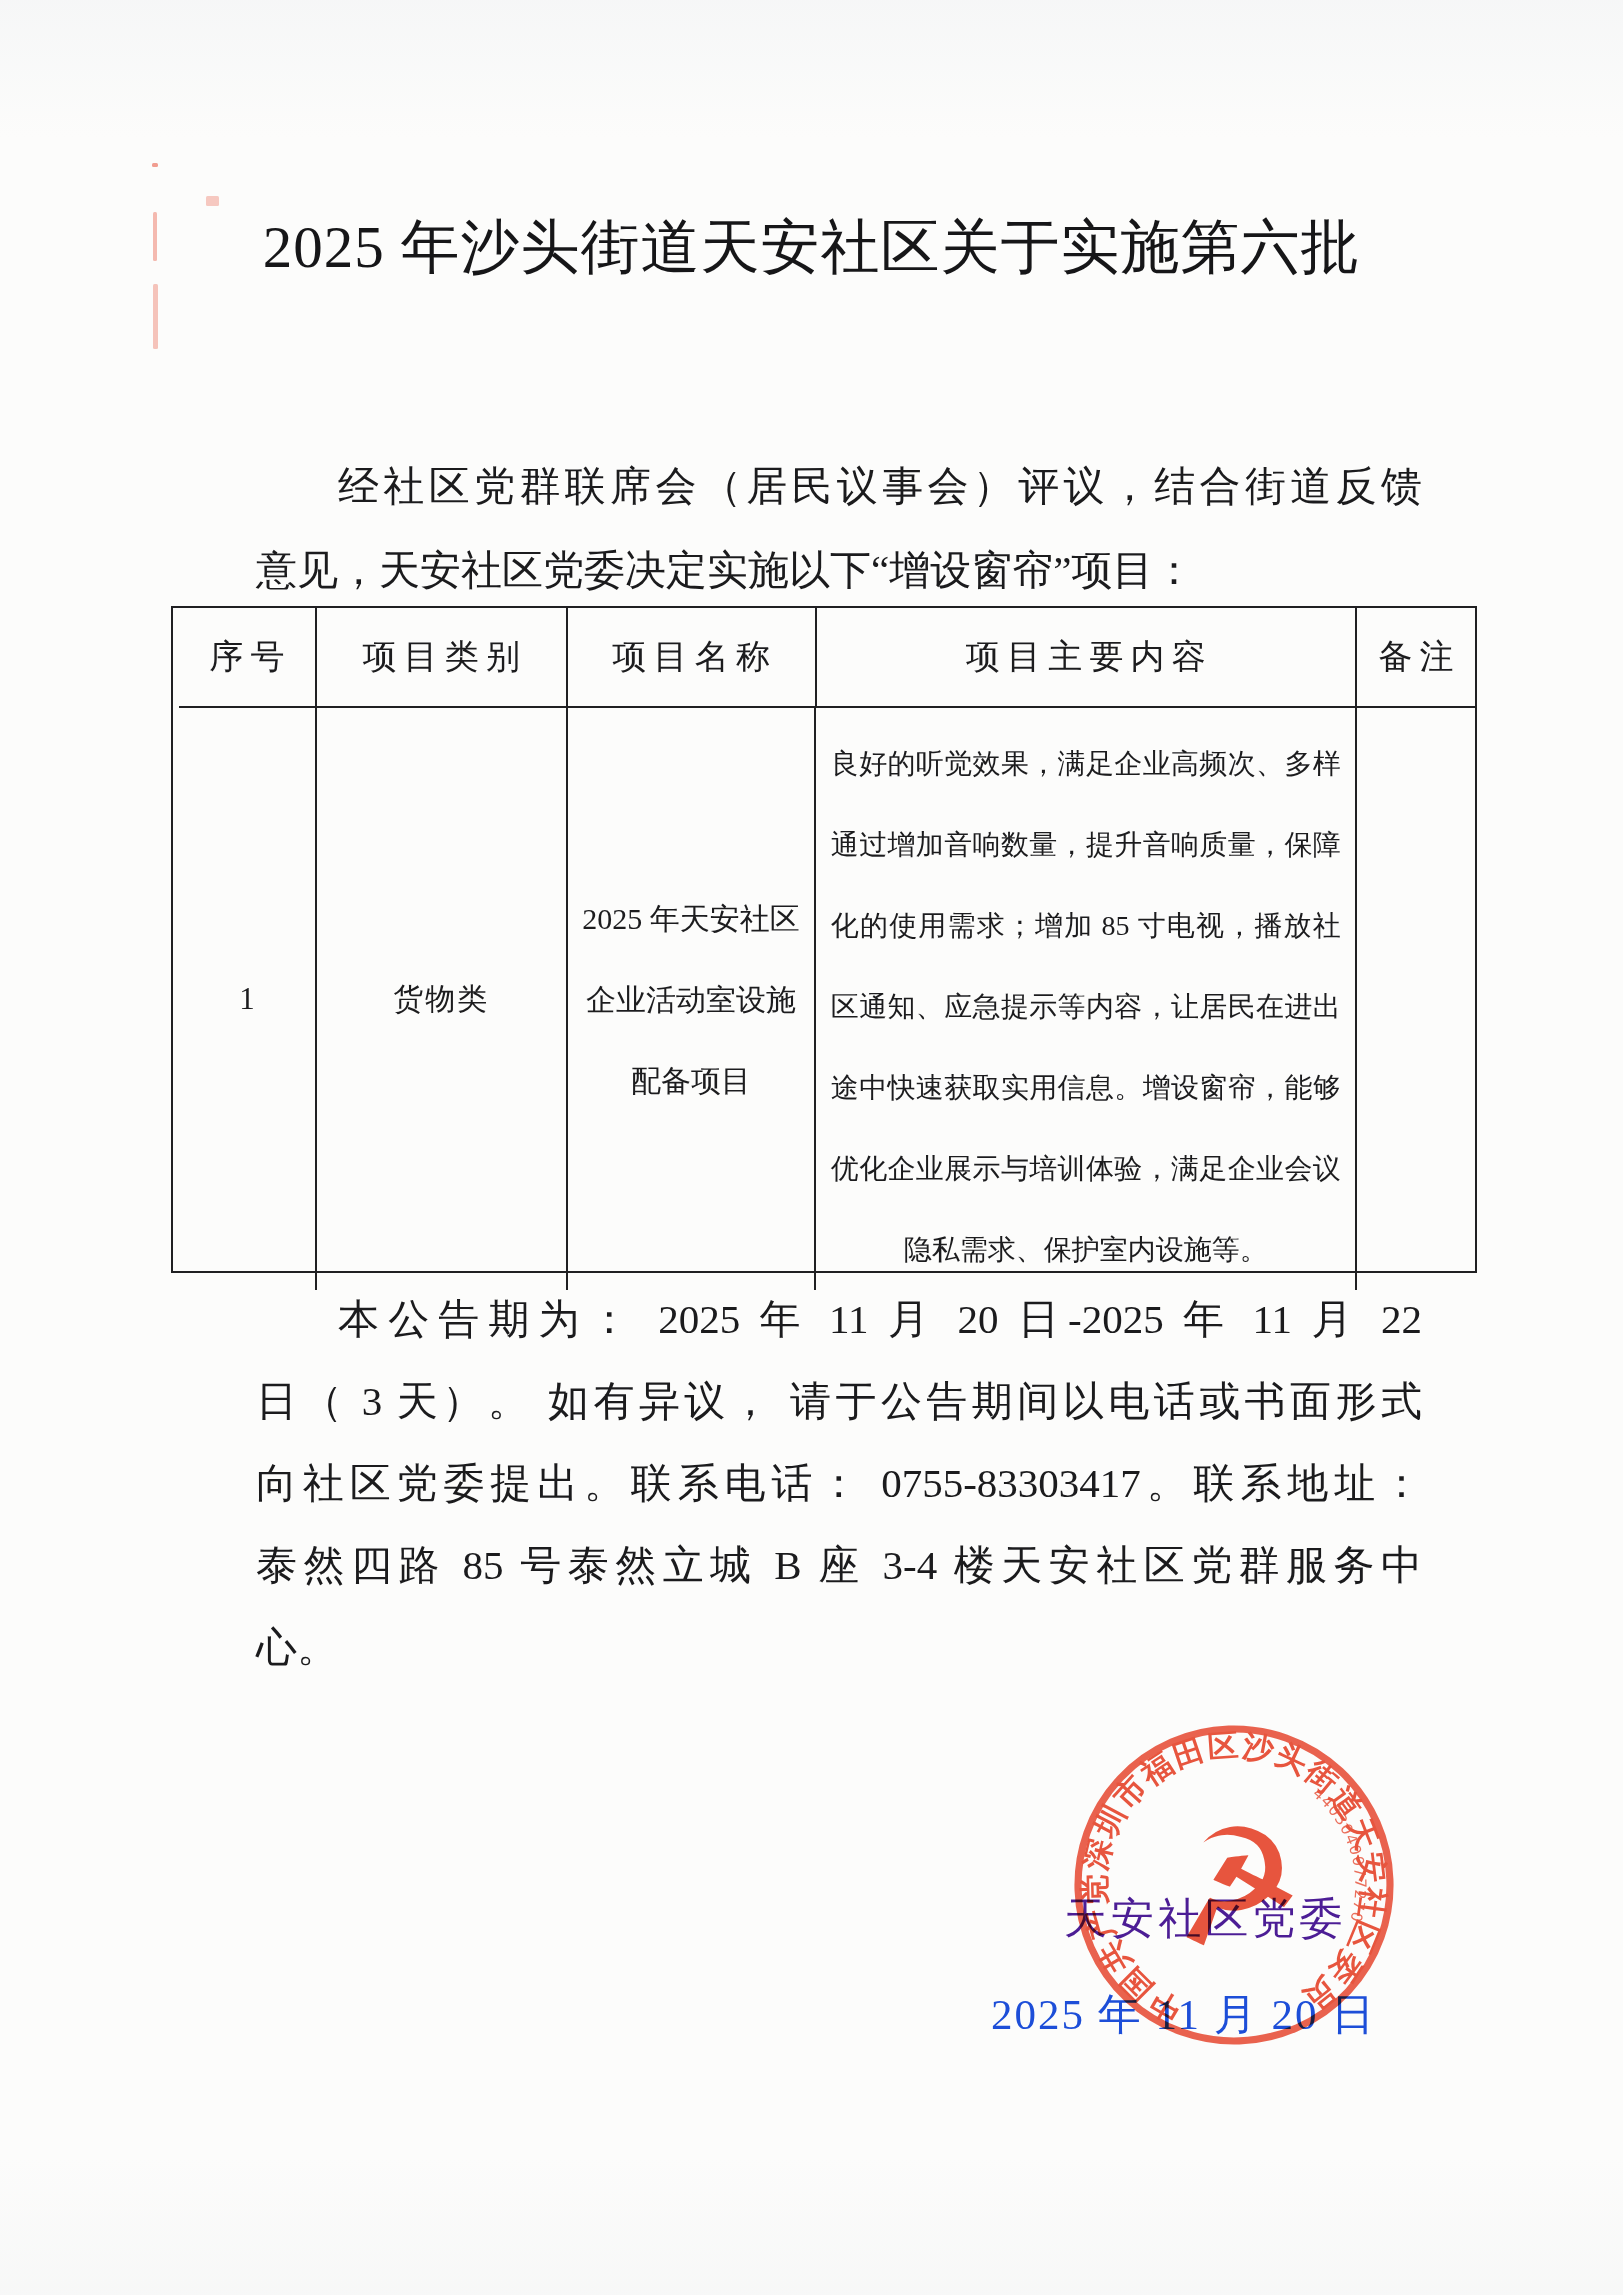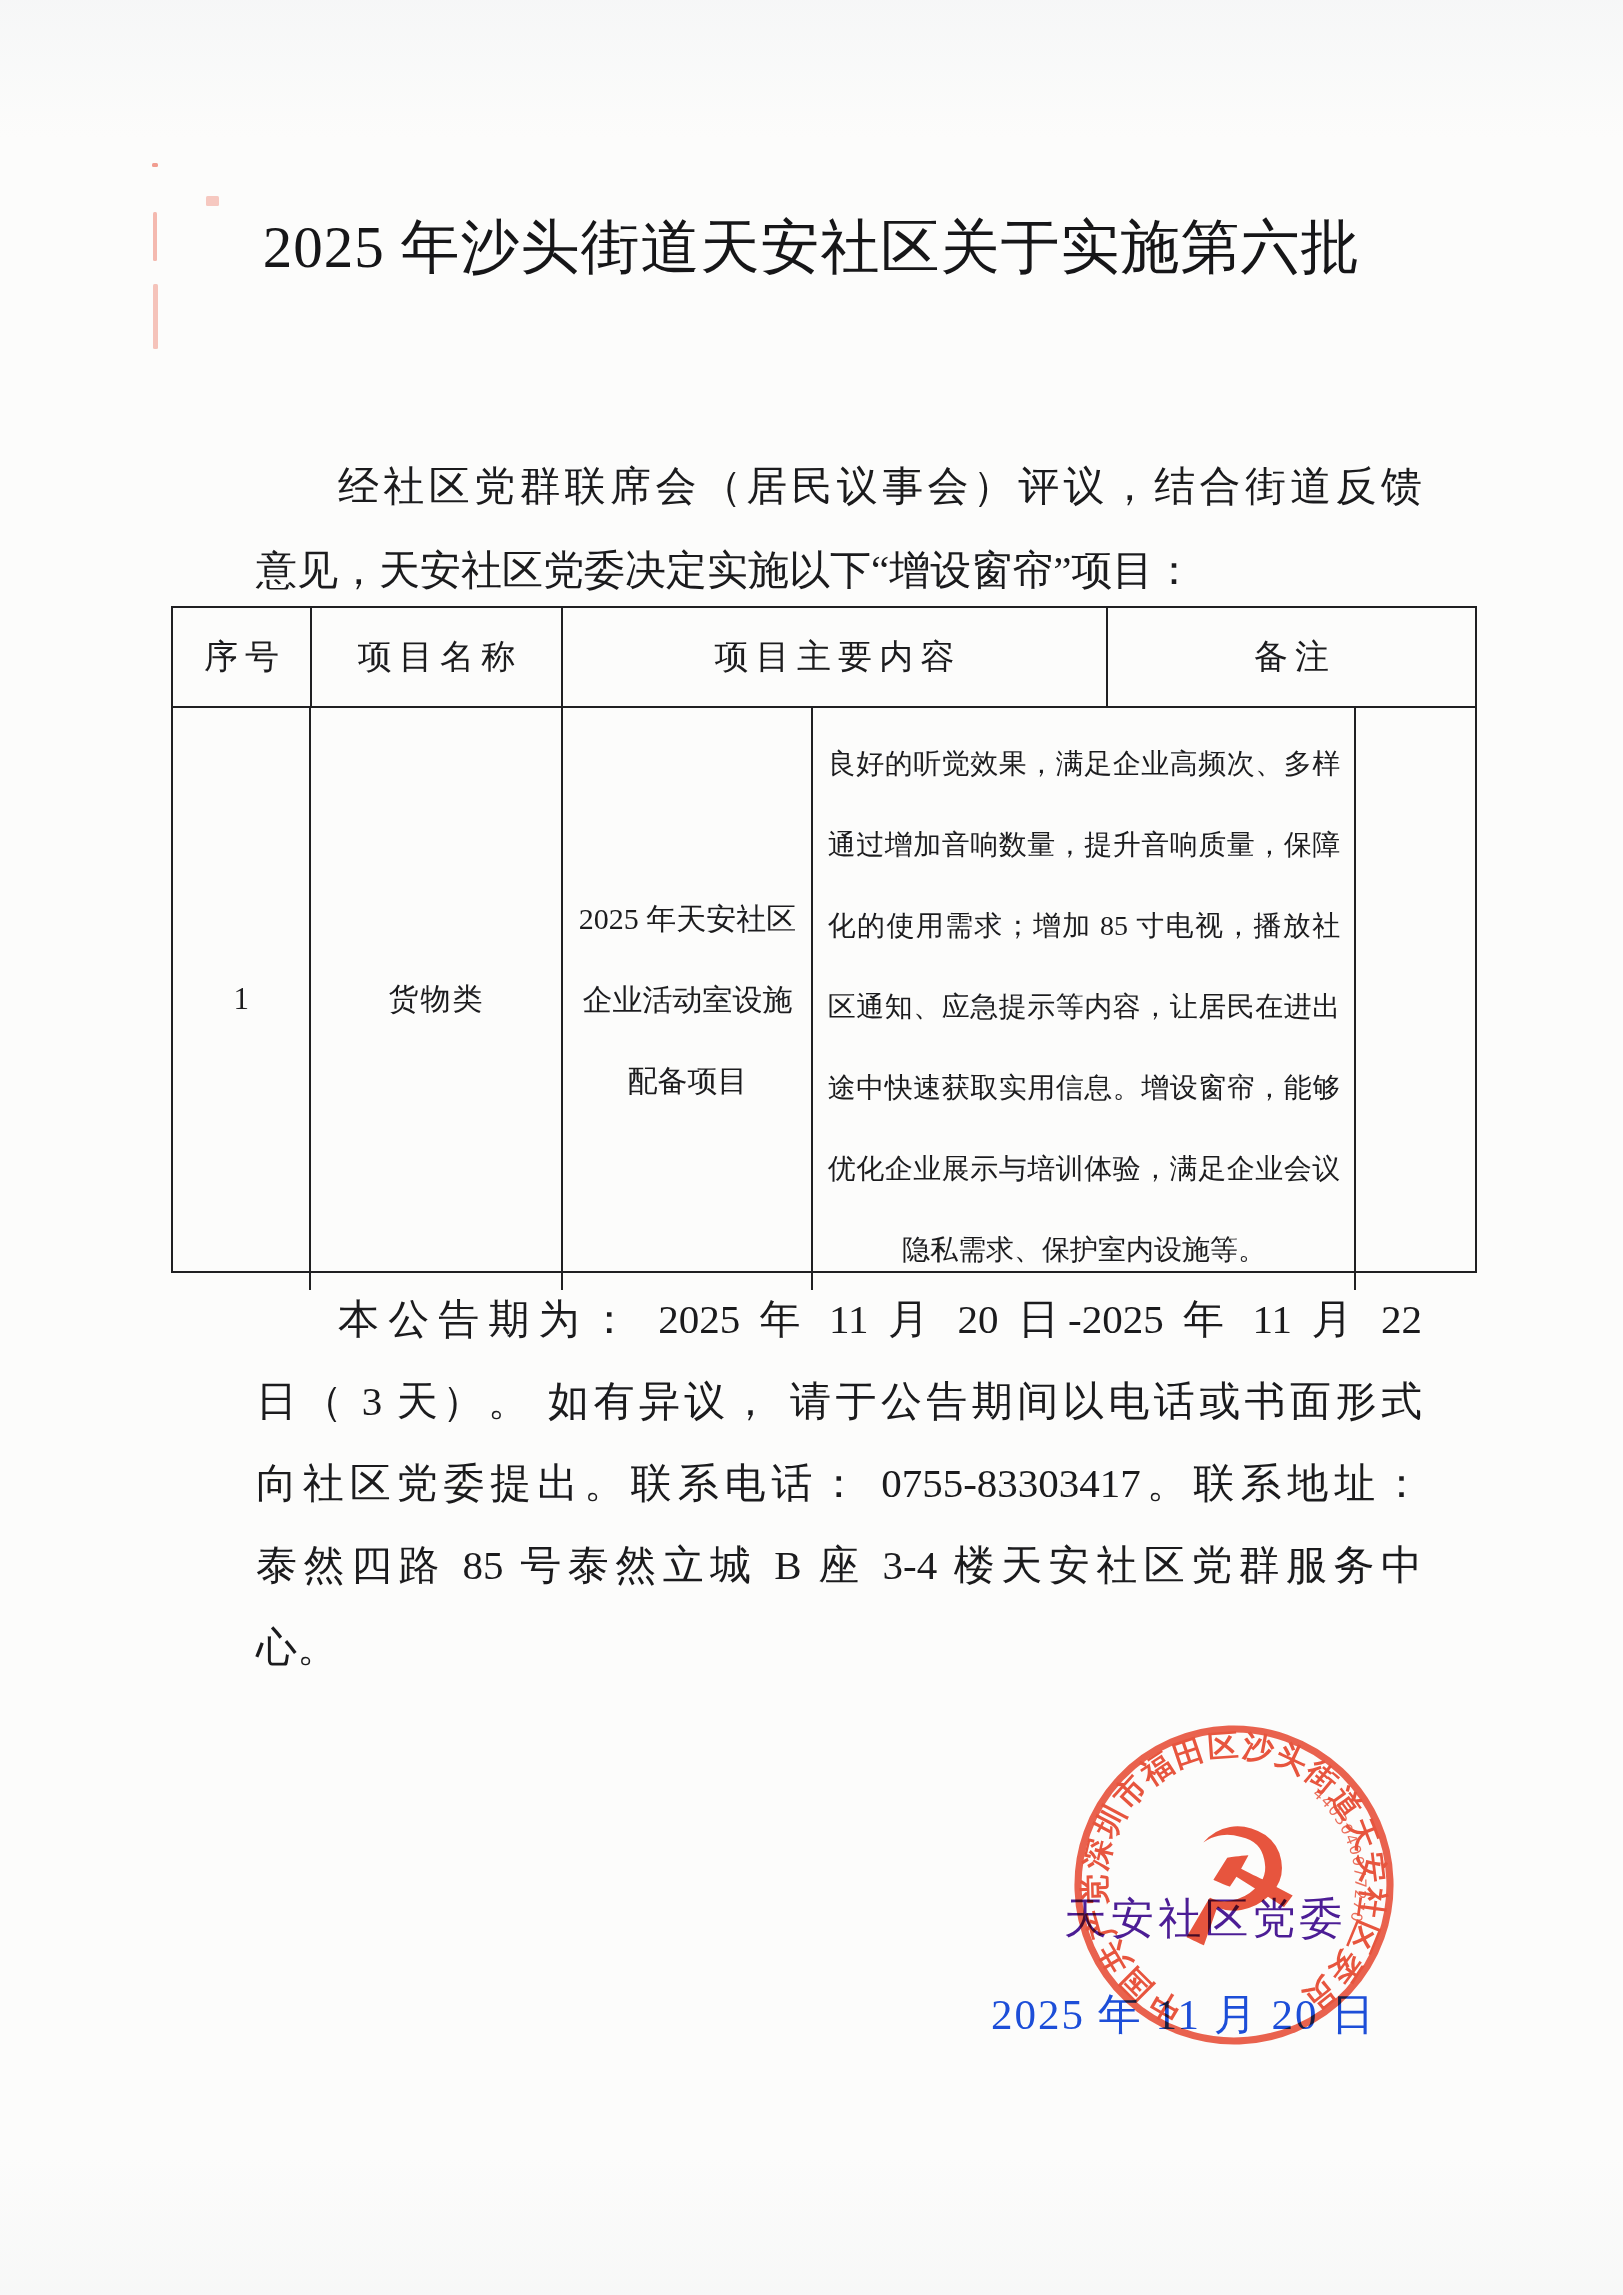--- a/index.html
+++ b/index.html
@@ -28,21 +28,21 @@
   .jline{white-space:normal;text-align:justify;text-align-last:justify;}
   .indent2{text-indent:82px;}
   .intro{top:444px;}
   .notice{top:1278px;}
   .notice .b-line{line-height:82px;}
 
   
   .ptable{
     position:absolute;left:171px;top:606px;width:1306px;height:667px;
     border:2.6px solid #202022;box-sizing:border-box;
-    display:flex;flex-direction:column;
+    display:flex;flex-direction:column;padding-left:6px;
   }
   .trow{display:flex;flex:0 0 auto;}
   .thead-row{height:100px;}
   .tbody-row{flex:1 1 auto;}
   .tcell{box-sizing:border-box;border-right:2px solid #202022;
     display:flex;flex-direction:column;align-items:center;justify-content:center;}
   .tcell:last-child{border-right:none;}
   .thead-row .tcell{border-bottom:2px solid #202022;
     font-size:34px;letter-spacing:7.2px;text-indent:7.2px;}
   .c1{width:139px;}.c2{width:253px;}.c3{width:251px;}.c4{width:545px;}.c5{width:119px;flex:1 1 auto;}
@@ -89,20 +89,21 @@
   </div>
 
   <div class="body-block intro">
     <div class="b-line jline indent2">经社区党群联席会（居民议事会）评议，结合街道反馈</div>
     <div class="b-line">意见，天安社区党委决定实施以下“增设窗帘”项目：</div>
   </div>
 
   <div class="ptable">
     <div class="trow thead-row">
       <div class="tcell c1">序号</div>
+      <div class="tcell c2">项目类别</div>
       <div class="tcell c3">项目名称</div>
       <div class="tcell c4">项目主要内容</div>
       <div class="tcell c5">备注</div>
     </div>
     <div class="trow tbody-row">
       <div class="tcell c1 cell-seq">1</div>
       <div class="tcell c2 cell-cat">货物类</div>
       <div class="tcell c3 cell-name">
         <div class="name-line">2025 年天安社区</div>
         <div class="name-line">企业活动室设施</div>

